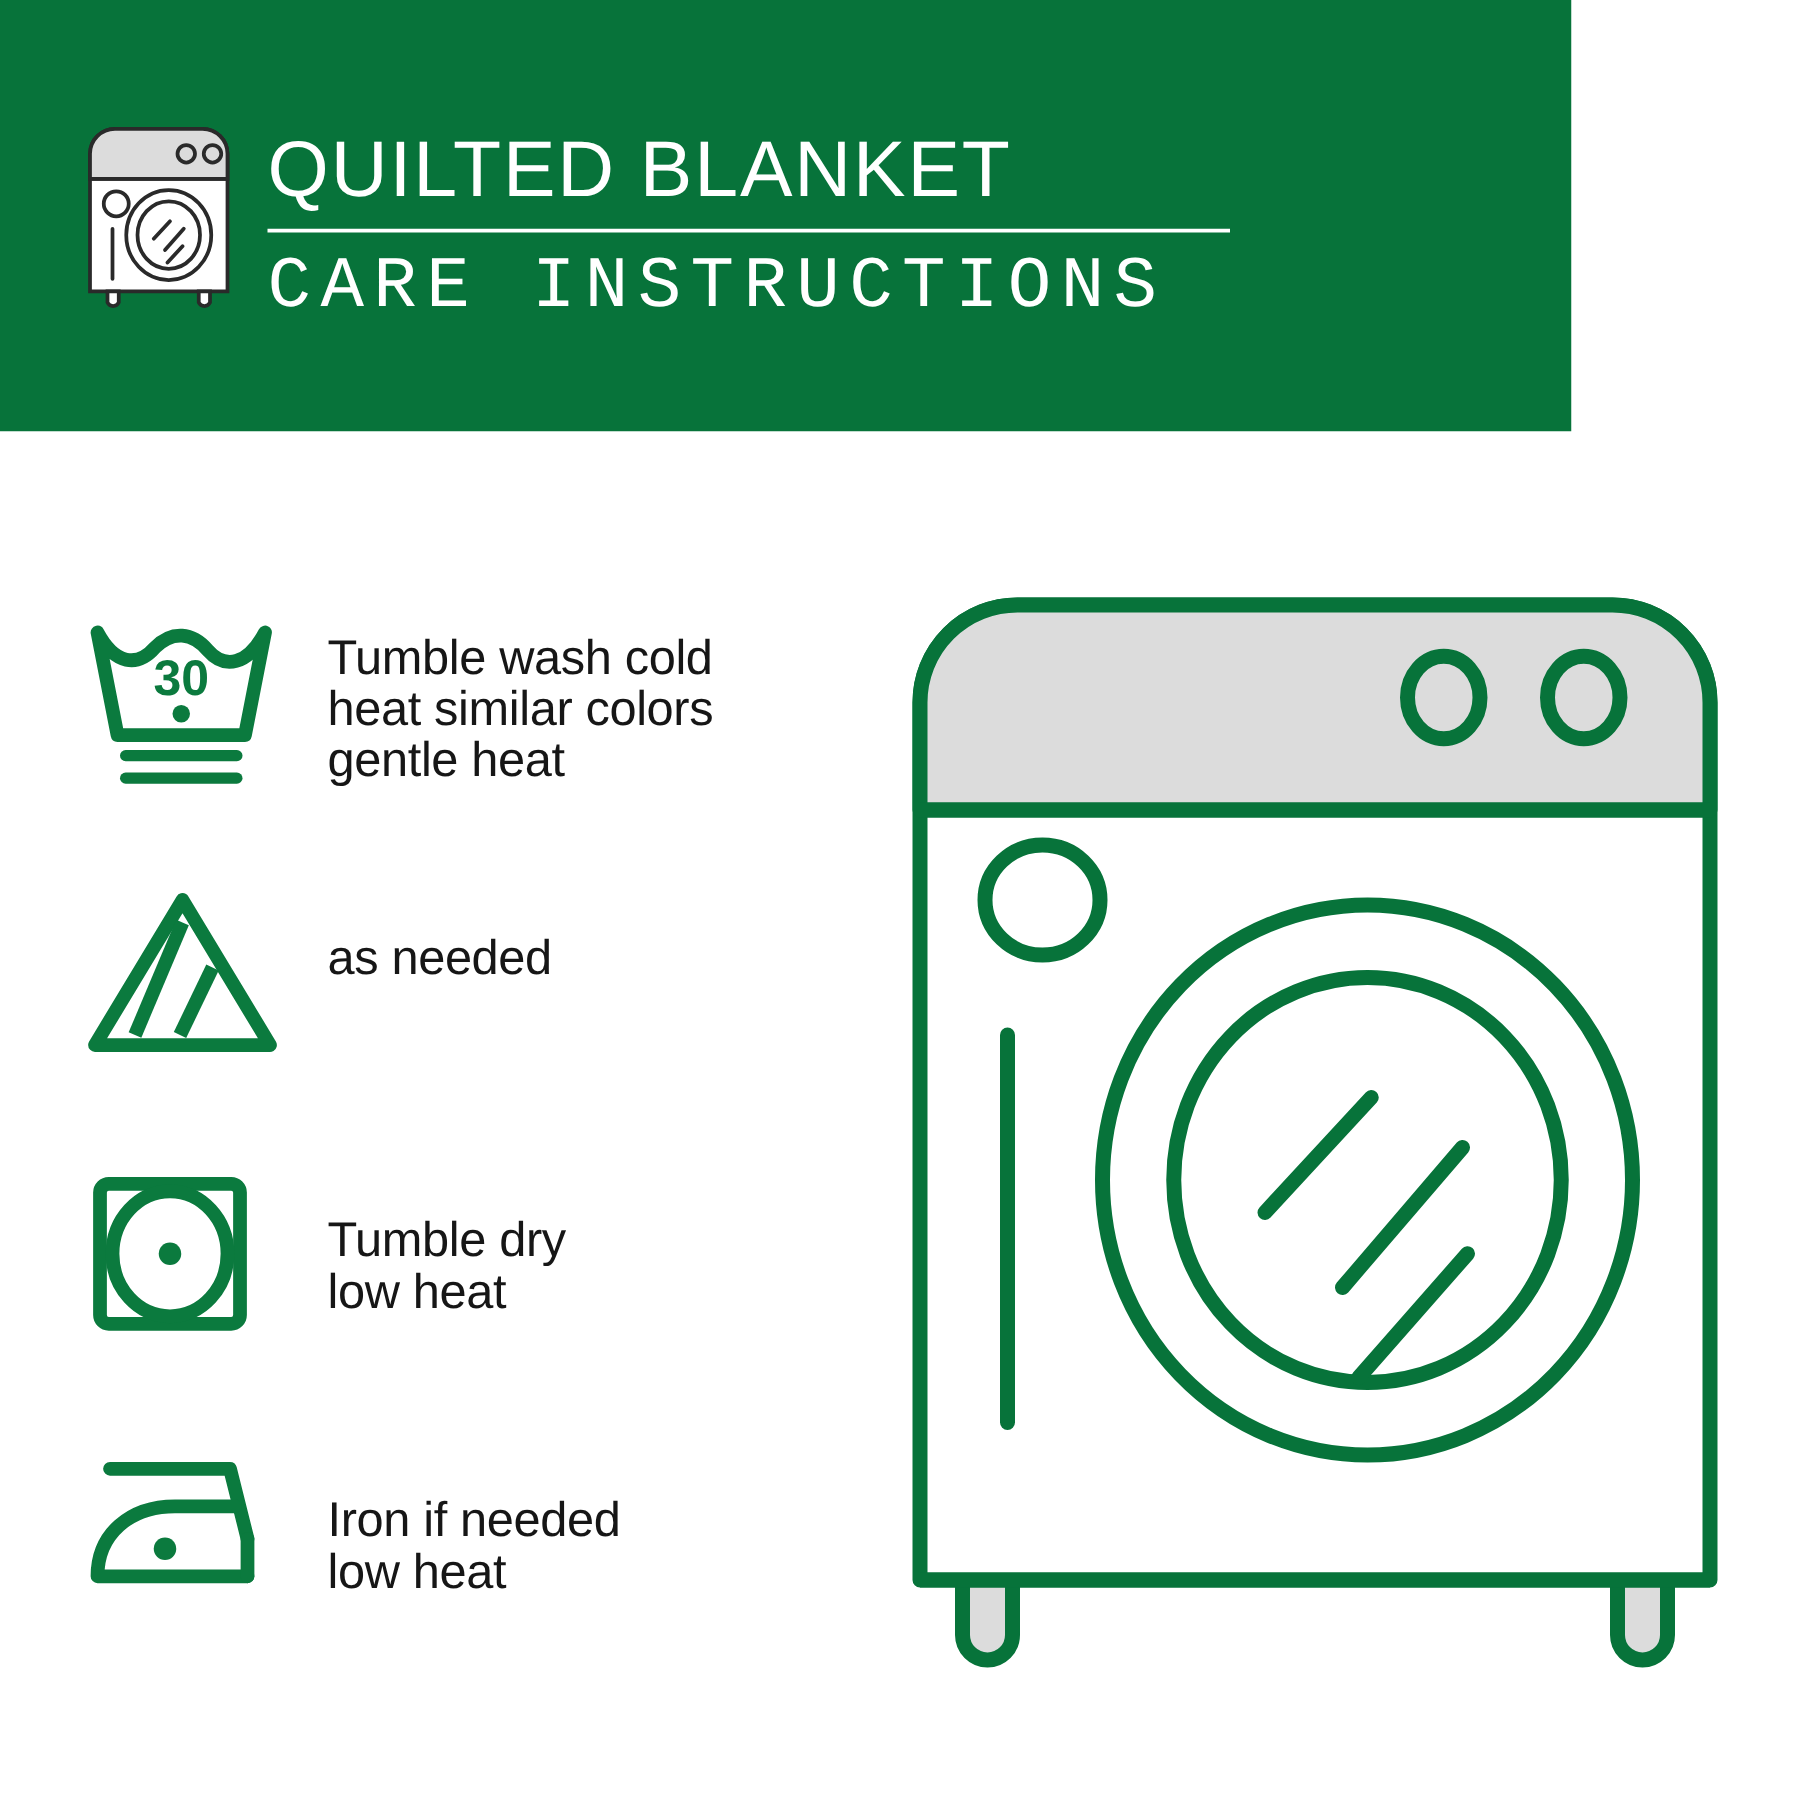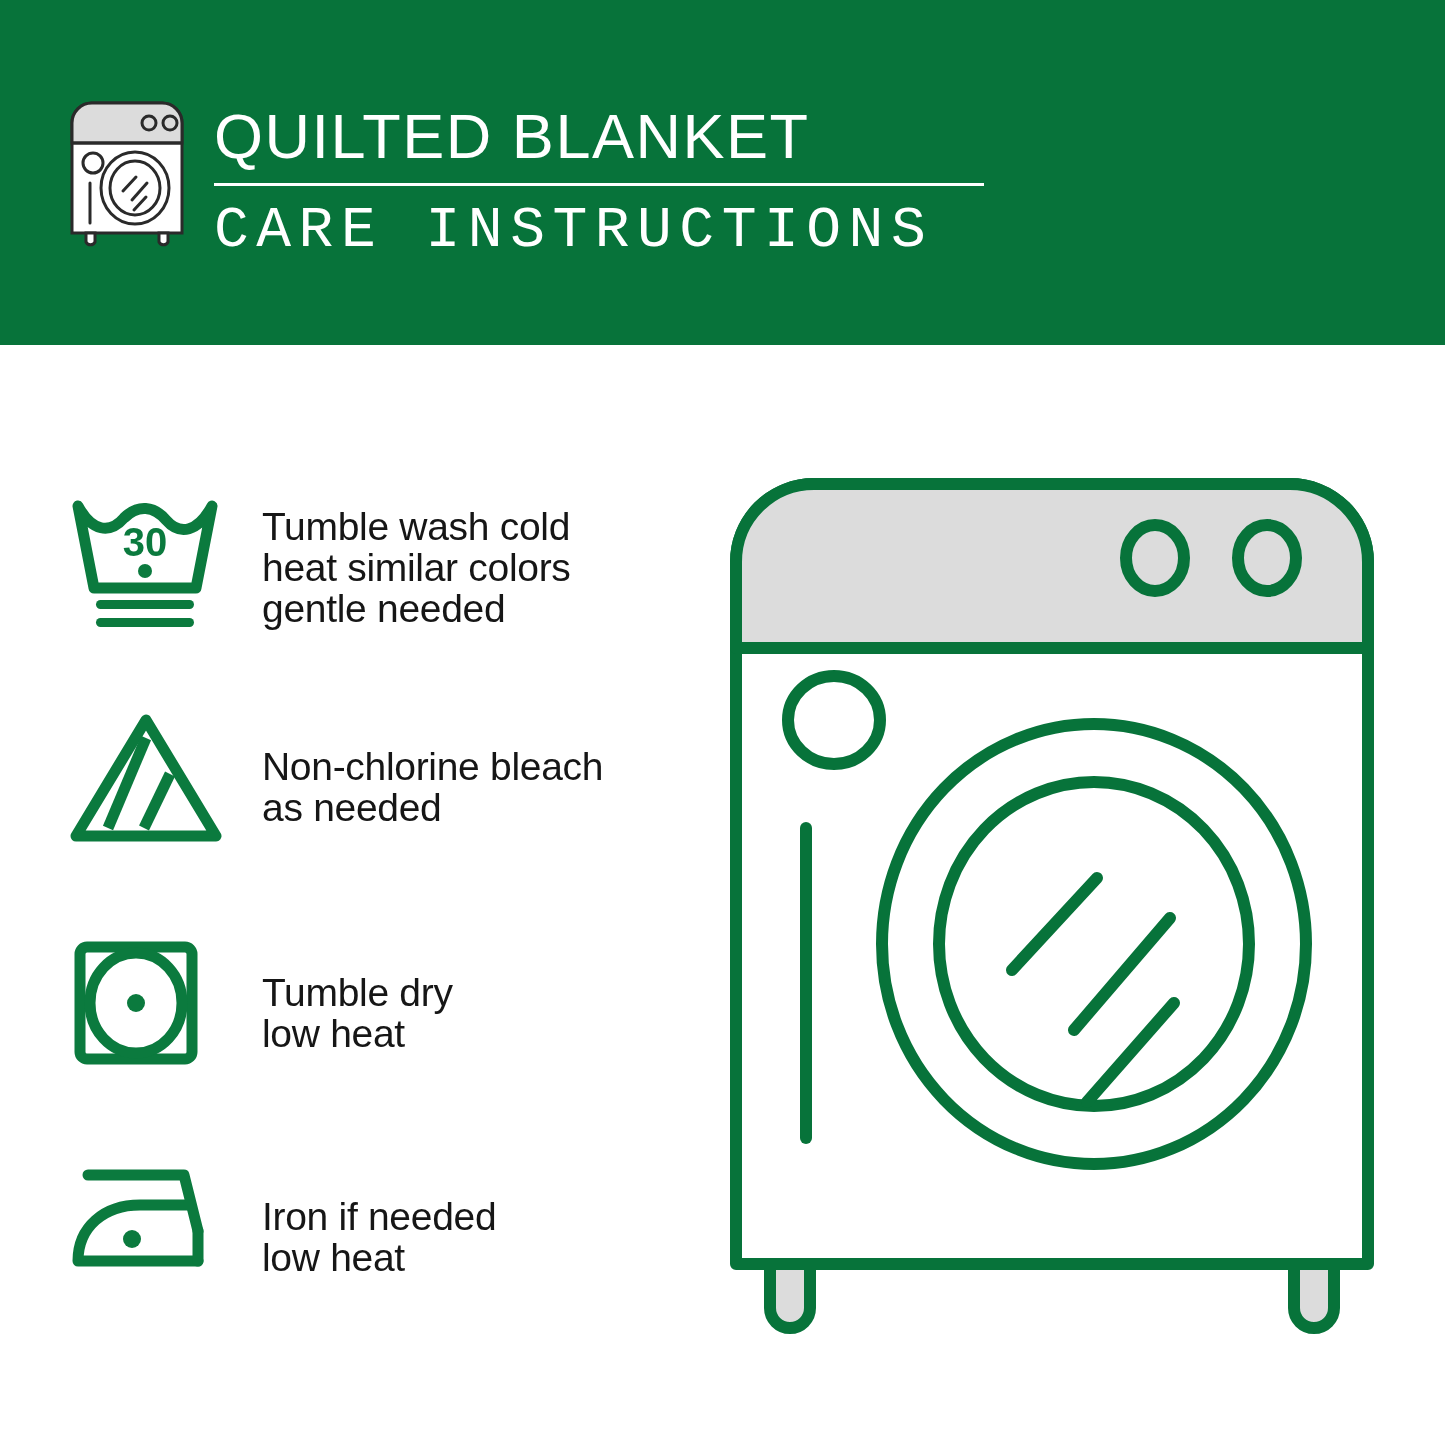--- a/index.html
+++ b/index.html
@@ -16,21 +16,21 @@
     position: relative;
     width: 1445px;
     height: 1445px;
     background: #ffffff;
   }
 
   
   .header {
     position: absolute;
     left: 0; top: 0;
-    width: 1445px;
+    width: 1257px;
     height: 345px;
     background: #07733a;
   }
 
   .header-inner {
     position: absolute;
     left: 66px;
     top: 95px;
     display: flex;
     align-items: flex-start;
@@ -193,36 +193,35 @@
           <rect x="30" y="130" width="98" height="9" rx="4.5" fill="#0b7a3e"></rect>
 
           <text x="79" y="68" font-family="'Liberation Sans', sans-serif" font-size="40" font-weight="700" fill="#0b7a3e" text-anchor="middle">30</text>
 
           <circle cx="79" cy="83" r="7" fill="#0b7a3e"></circle>
         </svg>
       </div>
       <div class="care-text">
         <span class="ln">Tumble wash cold</span>
         <span class="ln">heat similar colors</span>
-        <span class="ln">gentle needed</span>
+        <span class="ln">gentle heat</span>
       </div>
     </div>
 
     <div class="care-row" id="row-1">
       <div class="care-icon">
         <svg width="170" height="145" viewBox="0 0 170 145">
 
           <path d="M80 12 L 150 128 L 10 128 Z" fill="none" stroke="#0b7a3e" stroke-width="11" stroke-linejoin="round"></path>
 
           <line x1="80" y1="30" x2="42" y2="120" stroke="#0b7a3e" stroke-width="11" stroke-linecap="butt"></line>
           <line x1="104" y1="66" x2="78" y2="120" stroke="#0b7a3e" stroke-width="11" stroke-linecap="butt"></line>
         </svg>
       </div>
       <div class="care-text">
-        <span class="ln">Non-chlorine bleach</span>
         <span class="ln">as needed</span>
       </div>
     </div>
 
     <div class="care-row" id="row-2">
       <div class="care-icon">
         <svg width="170" height="140" viewBox="0 0 170 140">
           <rect x="14" y="14" width="112" height="112" rx="7" fill="none" stroke="#0b7a3e" stroke-width="11"></rect>
           <ellipse cx="70" cy="70" rx="46" ry="50" fill="none" stroke="#0b7a3e" stroke-width="11"></ellipse>
           <circle cx="70" cy="70" r="9" fill="#0b7a3e"></circle>

